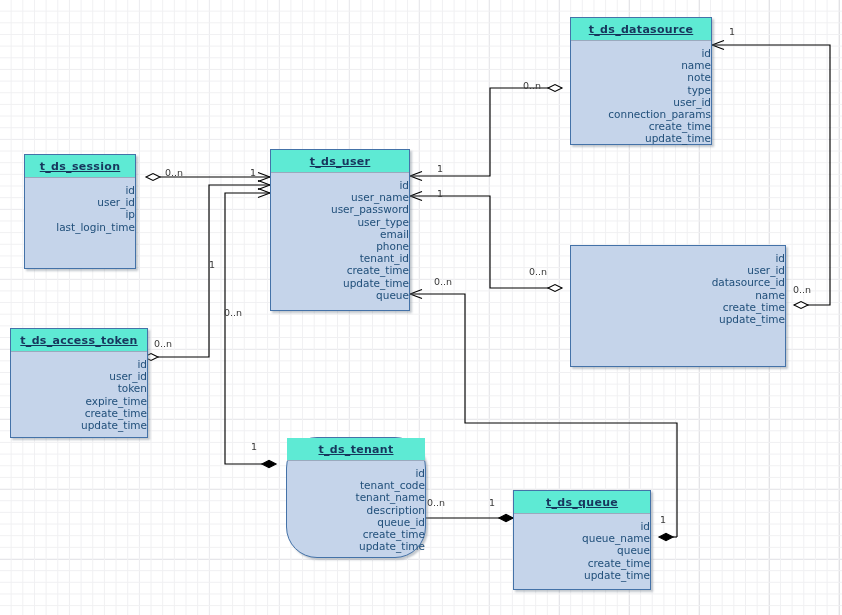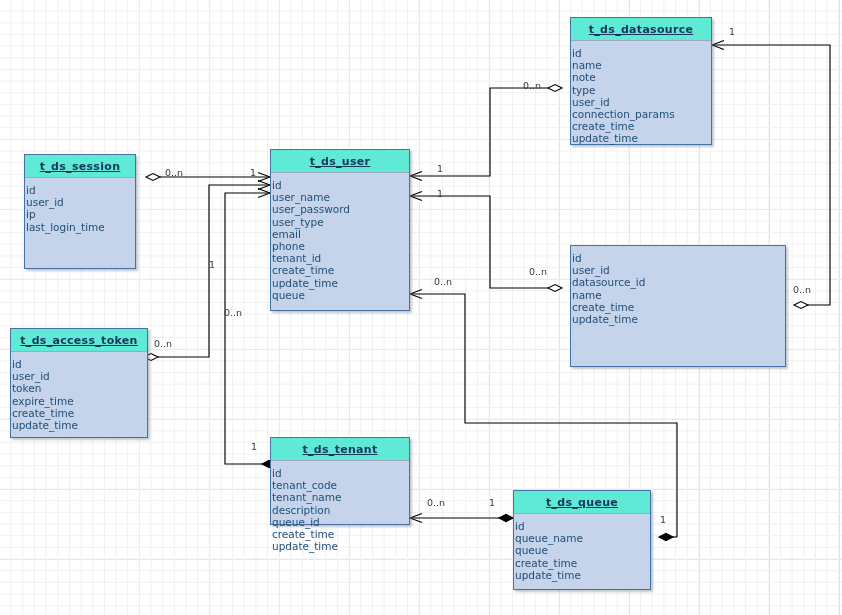--- a/index.html
+++ b/index.html
@@ -36,21 +36,21 @@
     height:22px;
     background:#5eead4;
     border-bottom:1px solid #9aa9bd;
     display:flex;align-items:center;justify-content:center;
   }
   .entity-title{
     font-size:11px;font-weight:bold;color:#17365d;
     text-decoration:underline;letter-spacing:.3px;
     white-space:nowrap;
   }
-  .entity-body{padding:6px 0 6px 1px;}
+  .entity-body{padding:6px 0 6px 26px;text-align:right;}
   .attr{
     font-size:10.5px;color:#1f4e79;line-height:12.2px;
     white-space:nowrap;
   }
   .edge-label{
     position:absolute;font-size:9.5px;color:#3a3a3a;
     white-space:nowrap;
   }
 </style>
 </head>
@@ -177,21 +177,21 @@
     <div class="entity-body">
       <div class="attr">id</div>
       <div class="attr">user_id</div>
       <div class="attr">token</div>
       <div class="attr">expire_time</div>
       <div class="attr">create_time</div>
       <div class="attr">update_time</div>
     </div>
   </div>
 
-  <div class="entity" style="left:270px;top:437px;width:140px;height:88px;">
+  <div class="entity" style="left:286px;top:437px;width:140px;height:121px;border-radius:31px;">
     <div class="entity-head">
       <span class="entity-title">t_ds_tenant</span>
     </div>
     <div class="entity-body">
       <div class="attr">id</div>
       <div class="attr">tenant_code</div>
       <div class="attr">tenant_name</div>
       <div class="attr">description</div>
       <div class="attr">queue_id</div>
       <div class="attr">create_time</div>

